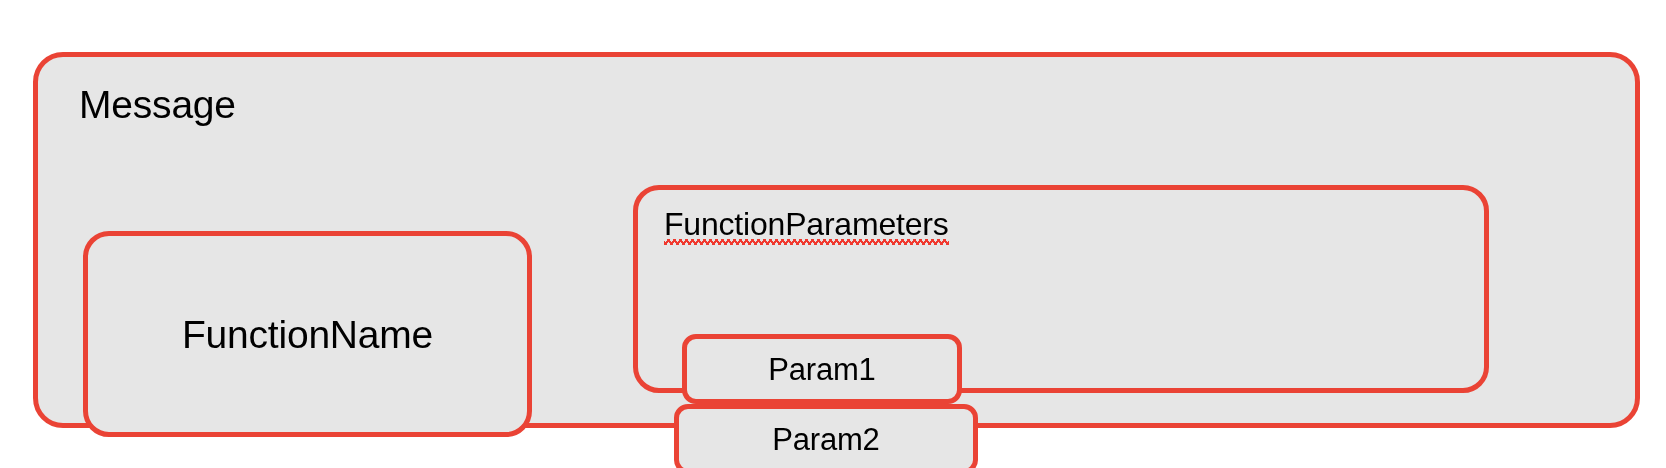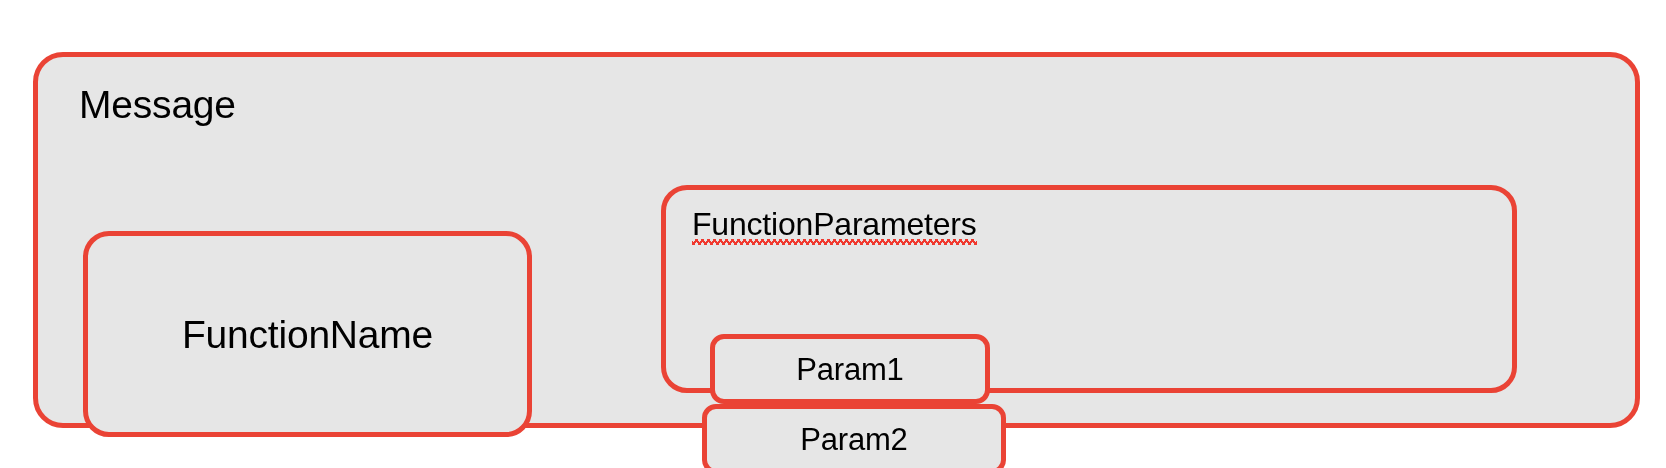--- a/index.html
+++ b/index.html
@@ -66,21 +66,21 @@
     font-size: 39px;
     line-height: 1;
     color: #000000;
     letter-spacing: -0.2px;
     white-space: nowrap;
   }
 
   
   .function-params-box {
     position: absolute;
-    left: 623px;
+    left: 595px;
     top: 128px;
     width: 856px;
     height: 208px;
     box-sizing: border-box;
     background: #e6e6e6;
     border: 5px solid #ea4335;
     border-radius: 26px;
   }
 
   .function-params-label {

